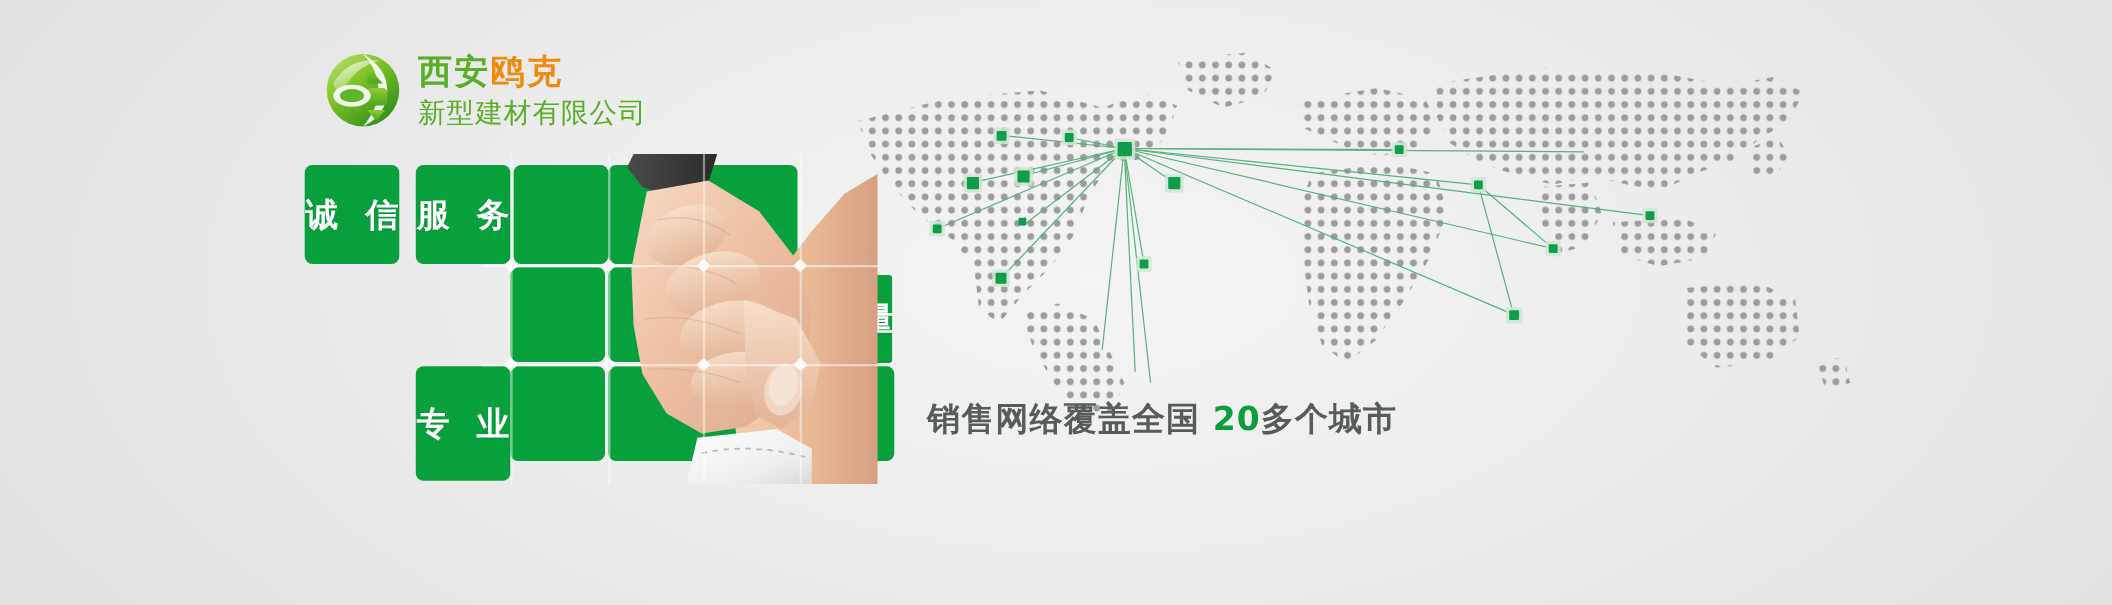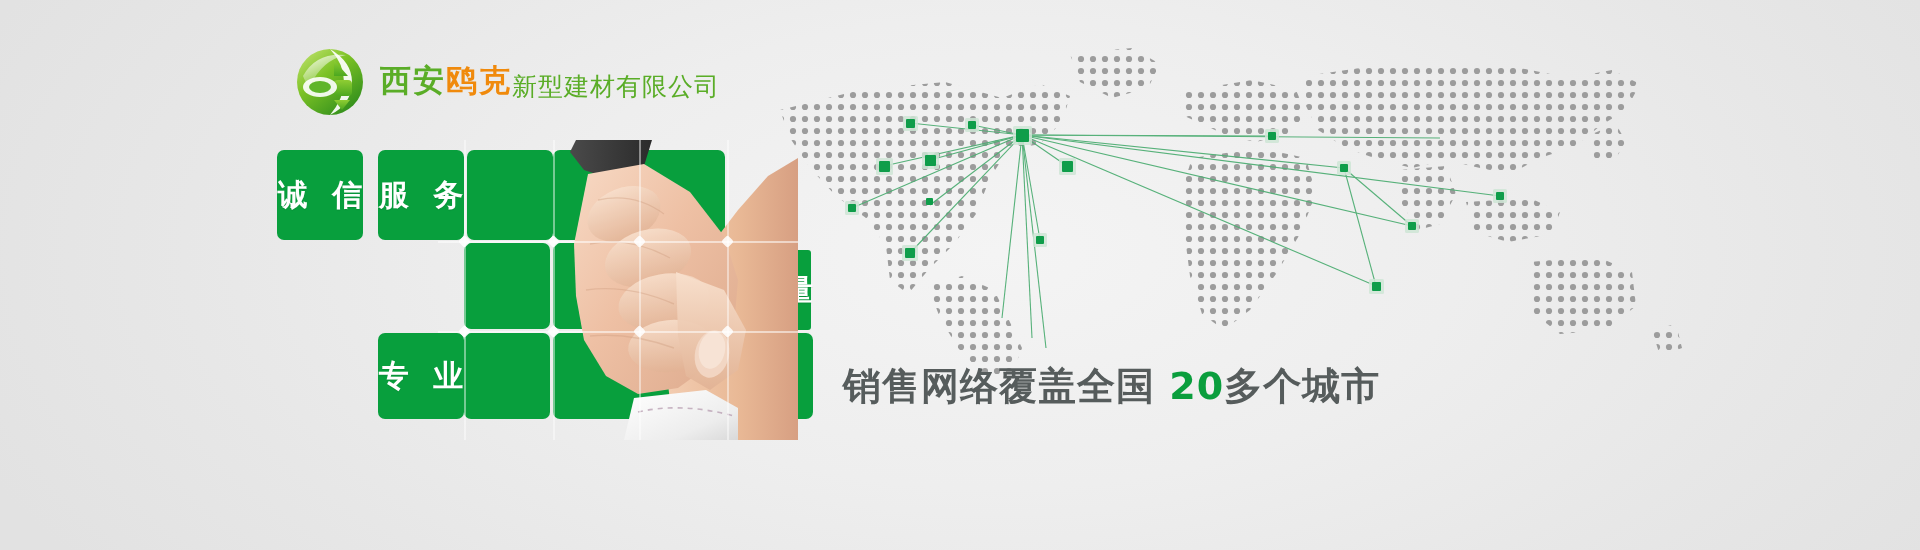--- a/index.html
+++ b/index.html
@@ -9,21 +9,21 @@
     background:#ececec;
   }
   #banner{
     position:relative;width:1920px;height:550px;overflow:hidden;
     background:
       radial-gradient(ellipse 1100px 560px at 52% 46%, #f4f4f4 0%, #eeeeee 42%, #e7e7e7 74%, #e2e2e2 100%);
   }
   
   #logo{position:absolute;left:294px;top:46px;display:flex;align-items:center;gap:14px;}
   #logo-mark{position:relative;width:72px;height:72px;flex:0 0 72px;}
-  #logo-text{display:flex;flex-direction:row;justify-content:center;line-height:1;}
+  #logo-text{display:flex;flex-direction:column;justify-content:center;line-height:1;}
   .logo-line1{font-size:31px;font-weight:700;letter-spacing:2px;white-space:nowrap;
     font-family:"DejaVu Sans","Liberation Sans",sans-serif;}
   .logo-line1 .cn-city{color:#5aad27;}
   .logo-line1 .cn-brand{color:#f08a0c;}
   .logo-line2{margin-top:9px;font-size:25px;font-weight:400;color:#5aad27;letter-spacing:1px;white-space:nowrap;
     font-family:"DejaVu Sans","Liberation Sans",sans-serif;}
 
   
   #tiles{position:absolute;left:0;top:0;width:1920px;height:550px;}
   .tile{position:absolute;background:#089f3d;border-radius:7px;
@@ -41,21 +41,21 @@
   .gridline-v{position:absolute;width:2px;background:rgba(255,255,255,.45);}
   .node{position:absolute;width:9px;height:9px;background:rgba(255,255,255,.85);
         transform:rotate(45deg);border-radius:2px;}
 
   
   #map{position:absolute;left:740px;top:18px;width:1000px;height:360px;}
   #map svg{display:block;width:1000px;height:360px;}
 
   
   #tagline{position:absolute;left:843px;top:361px;white-space:nowrap;
-    font-size:38px;font-weight:700;color:#565c5c;letter-spacing:1px;
+    font-size:30px;font-weight:700;color:#565c5c;letter-spacing:1px;
     font-family:"DejaVu Sans","Liberation Sans",sans-serif;}
   #tagline .hl{color:#0a9e3d;}
 </style>
 </head>
 <body>
 
 <div id="banner" style="background-color: rgb(236, 236, 236);">
 
   <div id="map">
     <svg viewBox="0 0 1000 360" xmlns="http://www.w3.org/2000/svg" aria-hidden="true">
@@ -170,21 +170,21 @@
       </div>
       <div class="tile" style="left: 467px; top: 150px; width: 86px; height: 90px; background: rgb(8, 159, 61);"></div>
       <div class="tile" style="left: 553px; top: 150px; width: 86px; height: 90px; background: rgb(8, 159, 61);"></div>
       <div class="tile" style="left: 639px; top: 150px; width: 86px; height: 90px; background: rgb(8, 159, 61);"></div>
       <div class="tile" style="left: 464px; top: 243px; width: 86px; height: 86px; background: rgb(8, 159, 61);"></div>
       <div class="tile" style="left: 553px; top: 243px; width: 86px; height: 86px; background: rgb(8, 159, 61);"></div>
       <div class="tile" style="left: 639px; top: 243px; width: 86px; height: 86px; background: rgb(8, 159, 61);"></div>
       <div class="tile sq" style="left: 731px; top: 250px; width: 80px; height: 80px; background: rgb(8, 159, 61);">
         <span class="tile-label" style="color: rgb(255, 255, 255);">质 量</span>
       </div>
-      <div class="tile" style="left: 378px; top: 333px; width: 86px; height: 86px; background: rgb(8, 159, 61);">
+      <div class="tile" style="left: 378px; top: 333px; width: 86px; height: 104px; background: rgb(8, 159, 61);">
         <span class="tile-label" style="color: rgb(255, 255, 255);">专 业</span>
       </div>
       <div class="tile" style="left: 464px; top: 333px; width: 86px; height: 86px; background: rgb(8, 159, 61);"></div>
       <div class="tile" style="left: 553px; top: 333px; width: 86px; height: 86px; background: rgb(8, 159, 61);"></div>
       <div class="tile" style="left: 639px; top: 333px; width: 86px; height: 86px; background: rgb(8, 159, 61);"></div>
       <div class="tile" style="left: 727px; top: 333px; width: 86px; height: 86px; background: rgb(8, 159, 61);"></div>
     </div>
 
   <div id="photo">
     <svg class="skin" viewBox="0 0 360 300" xmlns="http://www.w3.org/2000/svg" aria-hidden="true">

